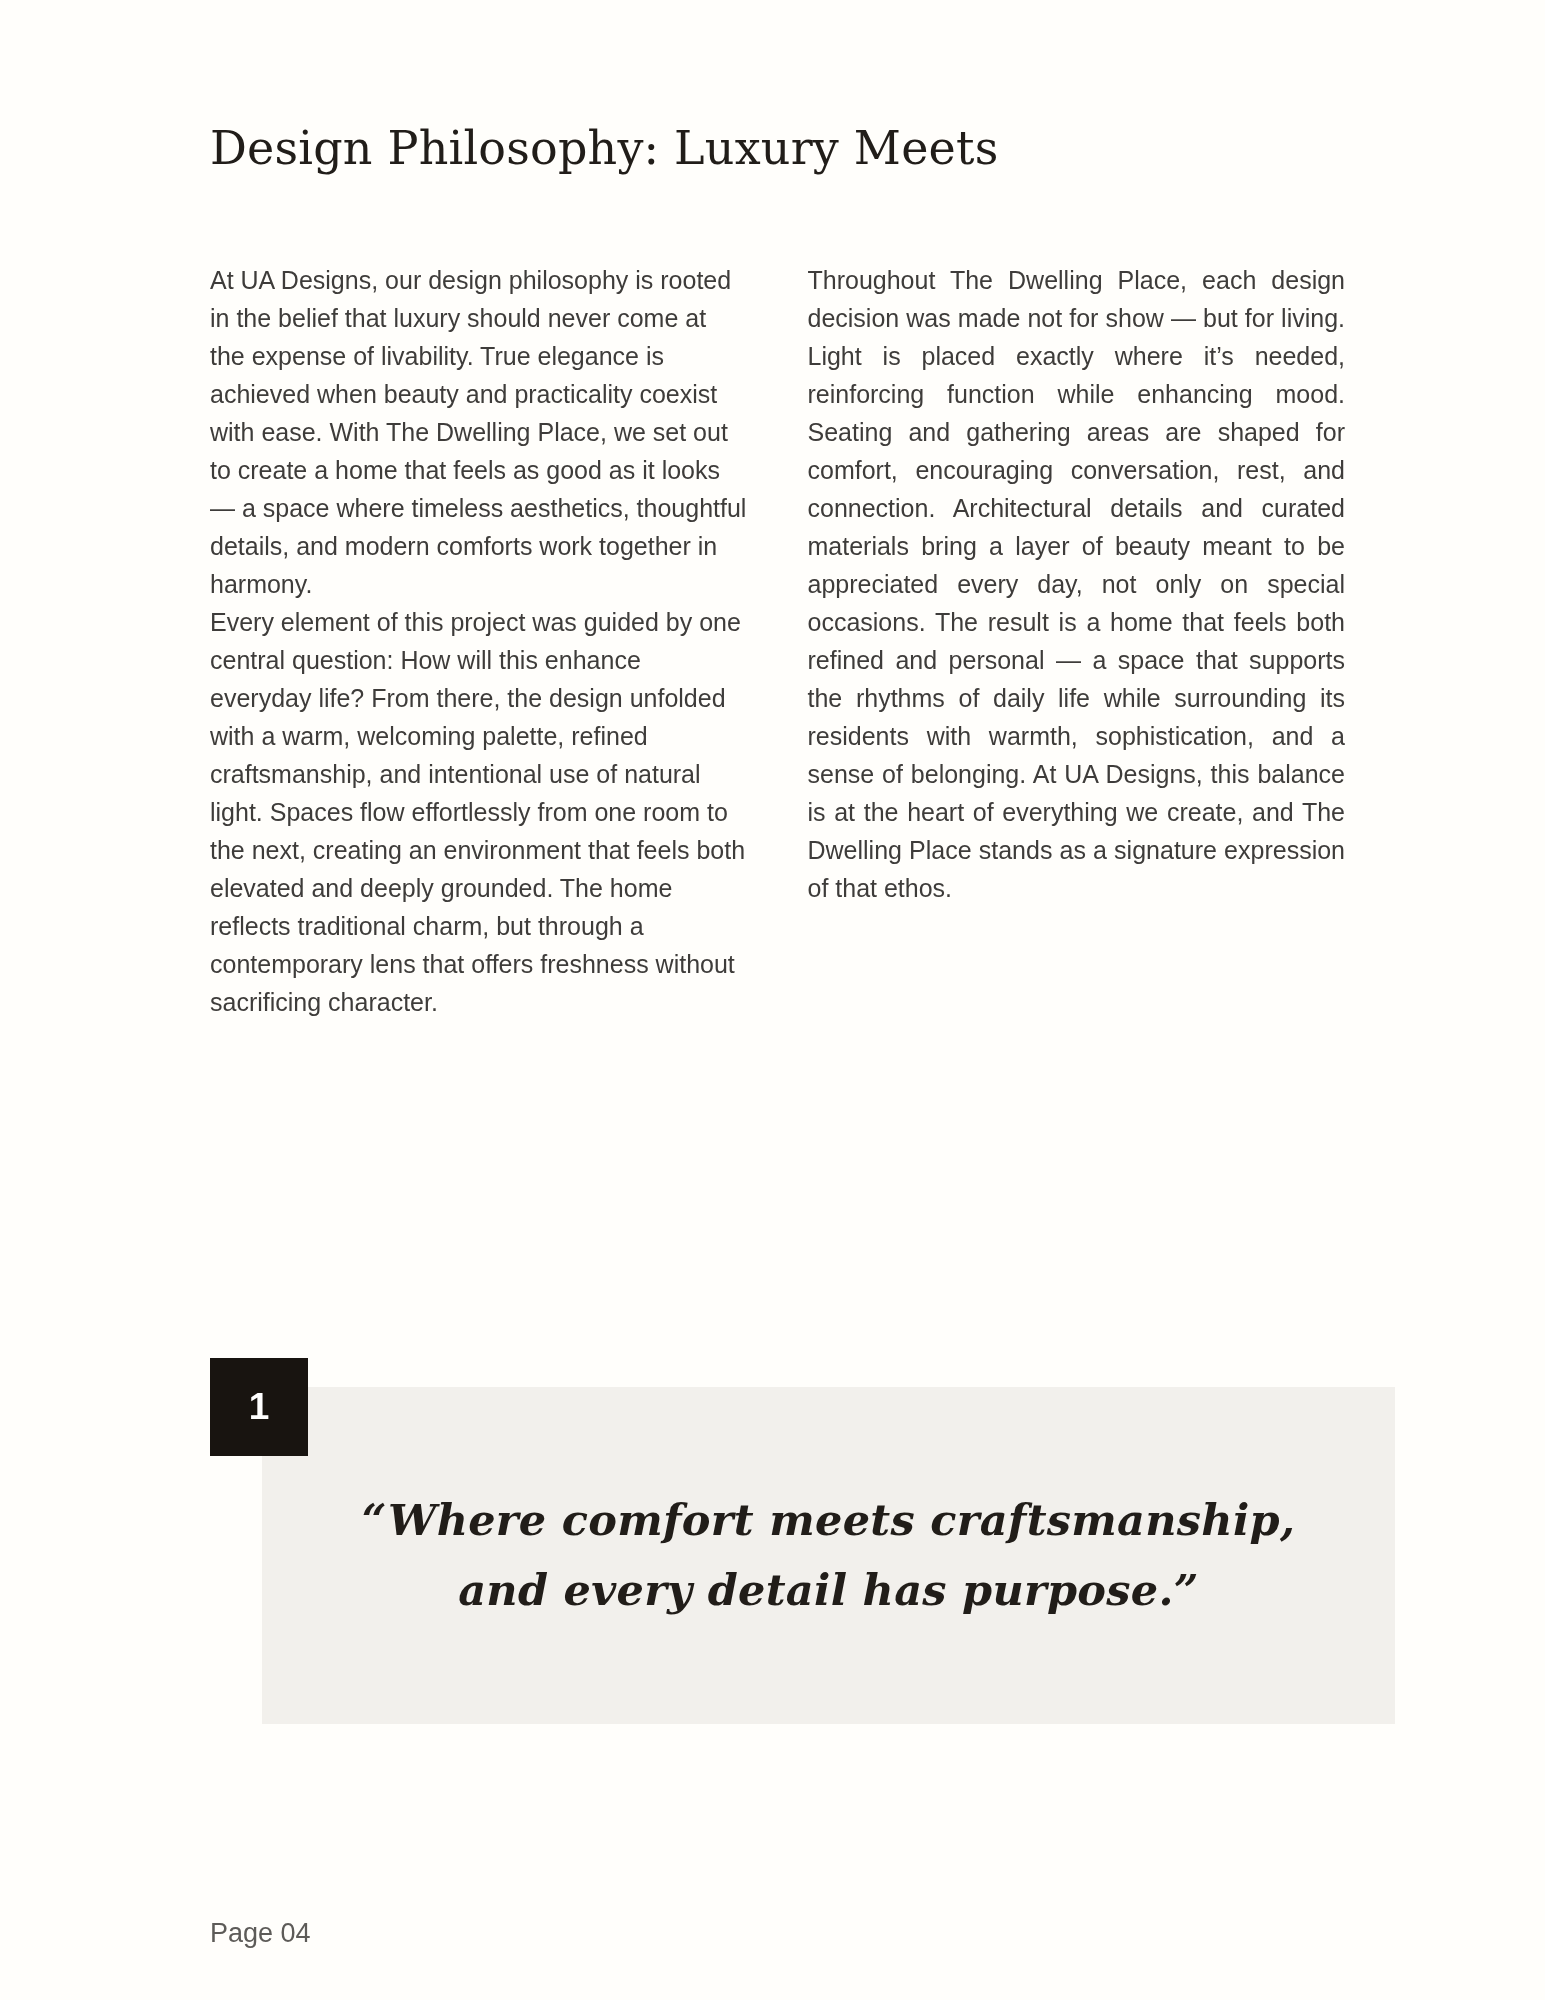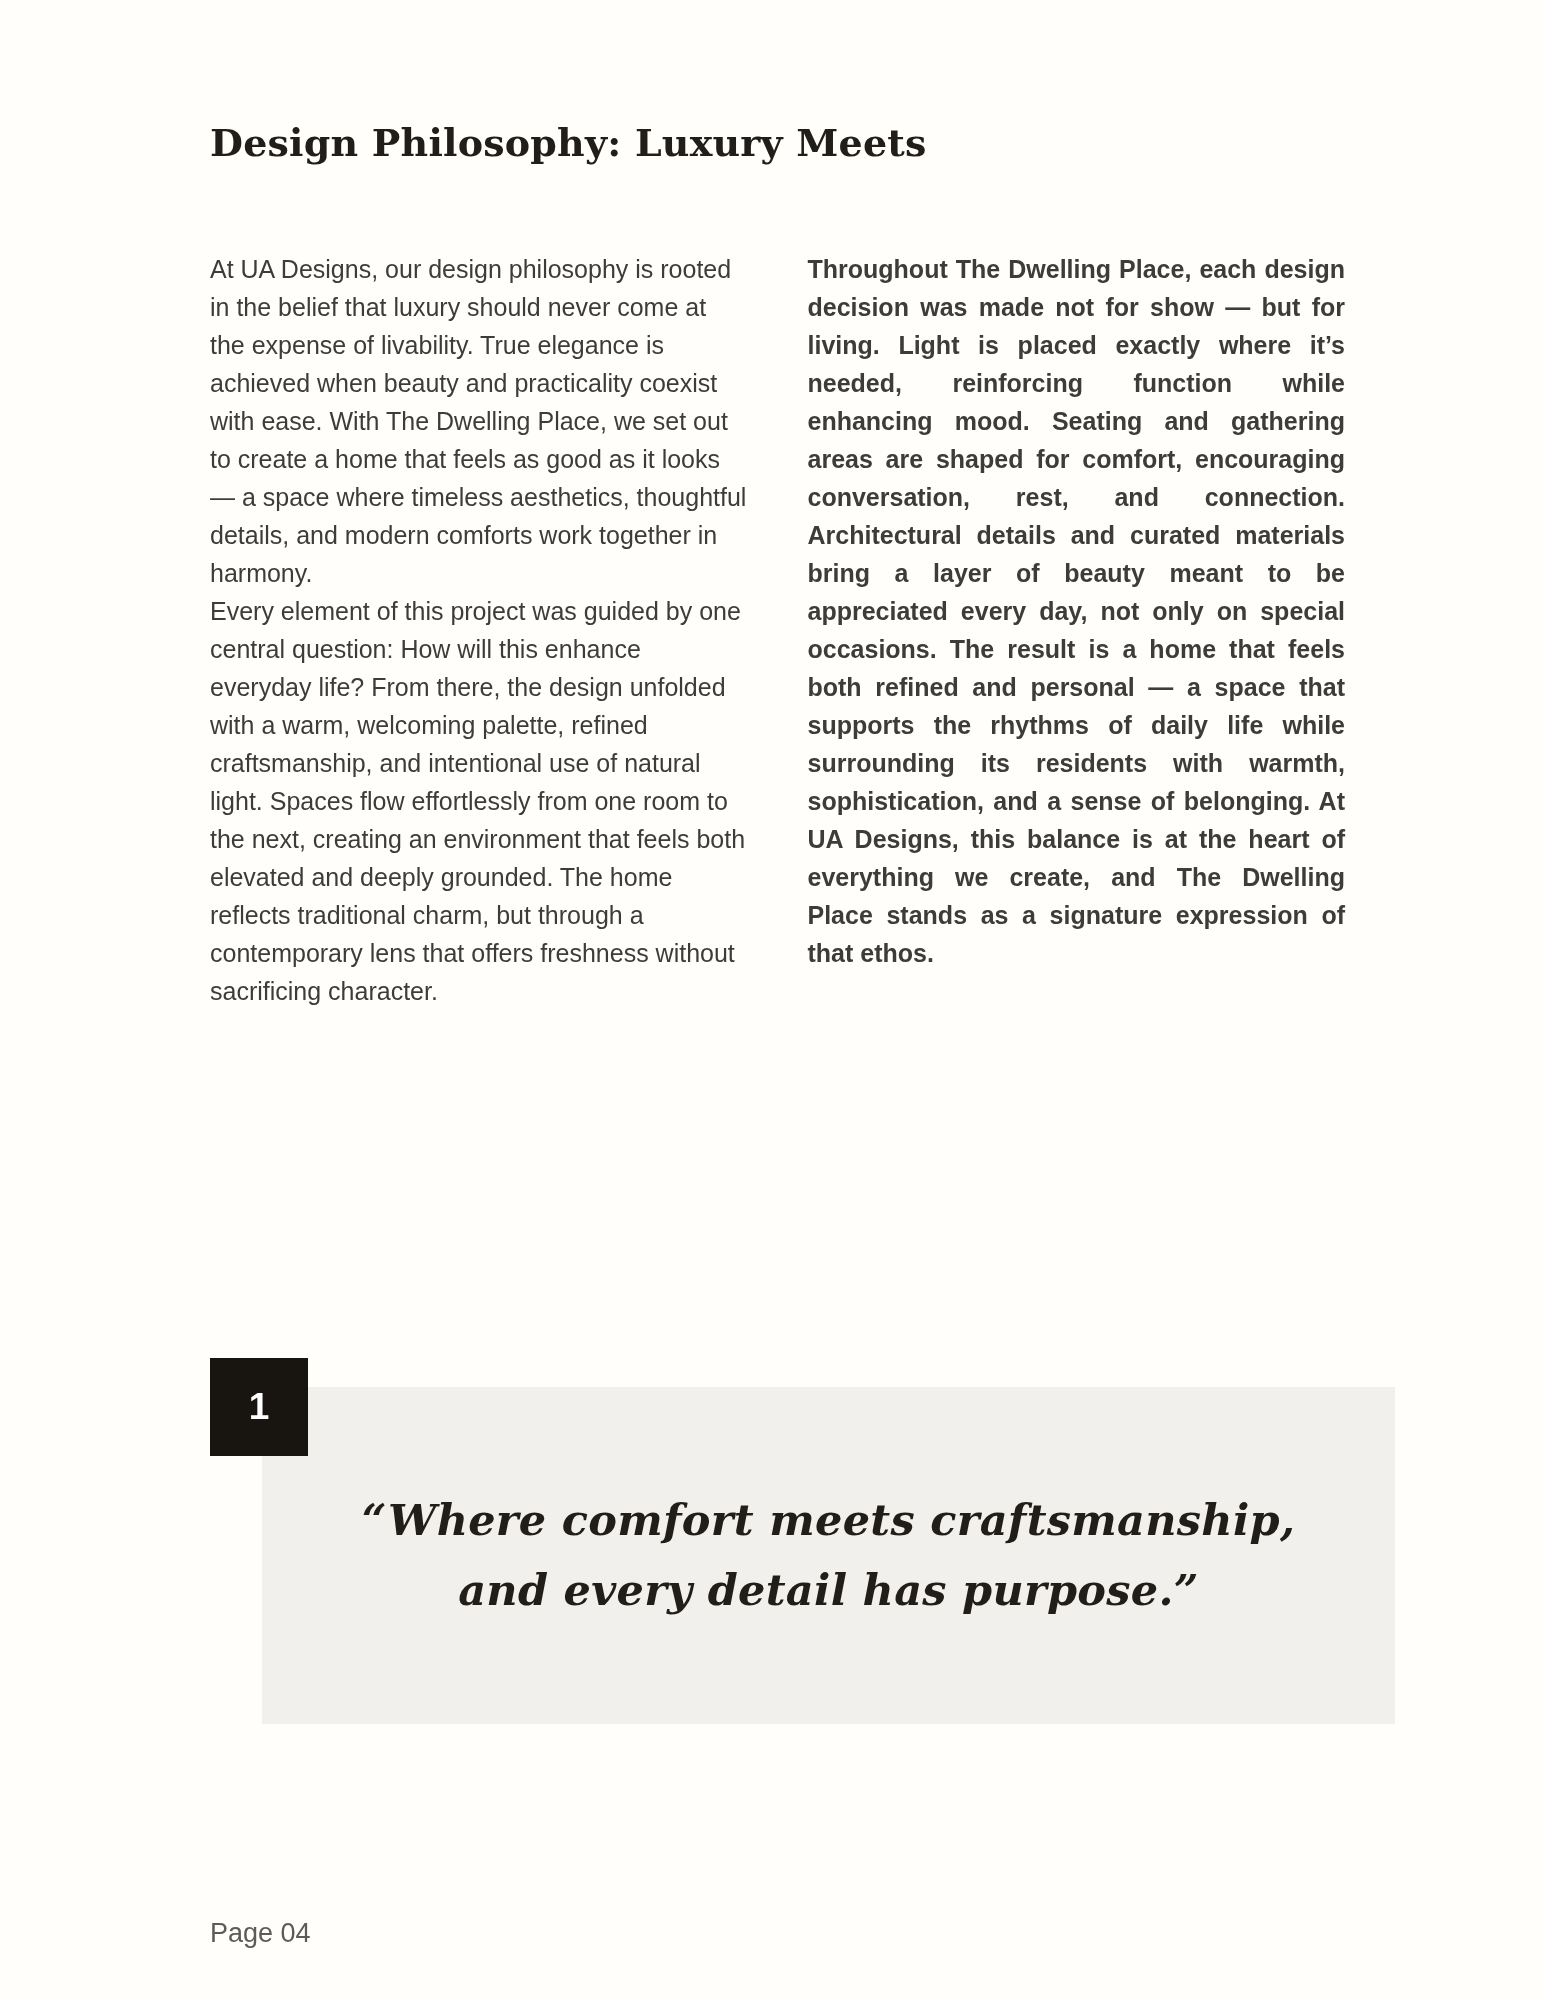--- a/index.html
+++ b/index.html
@@ -21,42 +21,42 @@
     background:var(--page_bg);
     font-family:"Liberation Sans", sans-serif;
     overflow:hidden;
   }
   .content{
     padding:0 200px 0 210px;
   }
   h1.page-title{
     margin:118px 0 0 0;
     font-family:"DejaVu Serif", serif;
-    font-weight:700;
-    font-size:38px;
+    font-weight:400;
+    font-size:46px;
     line-height:1.32;
     color:var(--heading);
     letter-spacing:0.2px;
   }
   h1.page-title .h-line{display:block;}
   .columns{
     display:flex;
     gap:60px;
     margin-top:82px;
     justify-content:center;
   }
   .col{
     width:540px;
     font-size:25px;
     line-height:38px;
     color:var(--text);
   }
   .col p{margin:0;}
   .col-left{text-align:left;}
-  .col-right{text-align:justify;font-weight:bold;}
+  .col-right{text-align:justify;}
   .callout{
     position:absolute;
     left:210px;
     top:1358px;
     width:1190px;
     height:390px;
   }
   .number-box{
     position:absolute;
     left:0;

